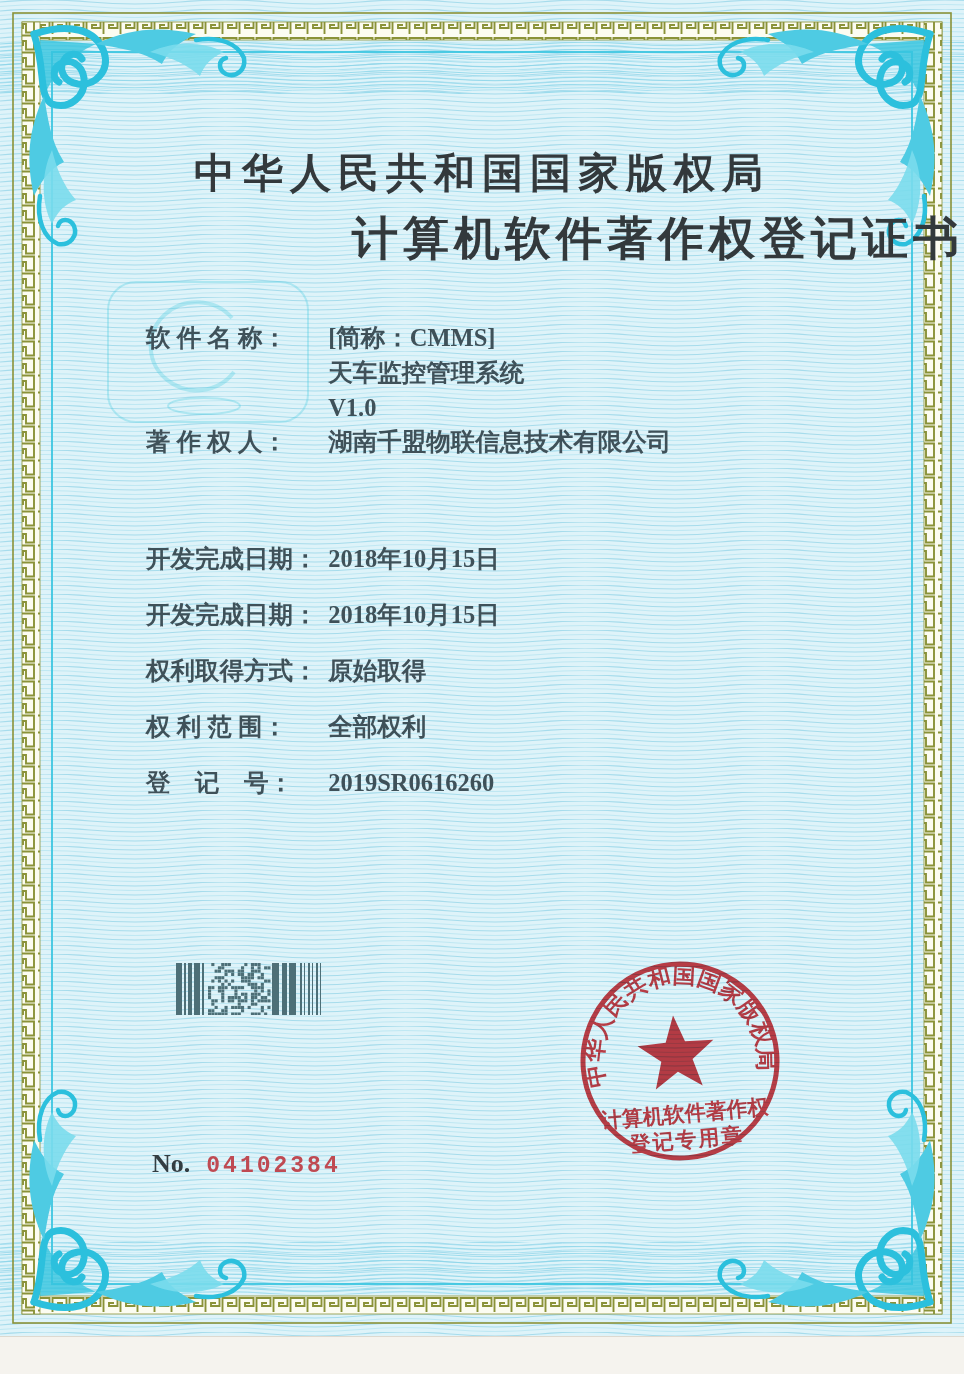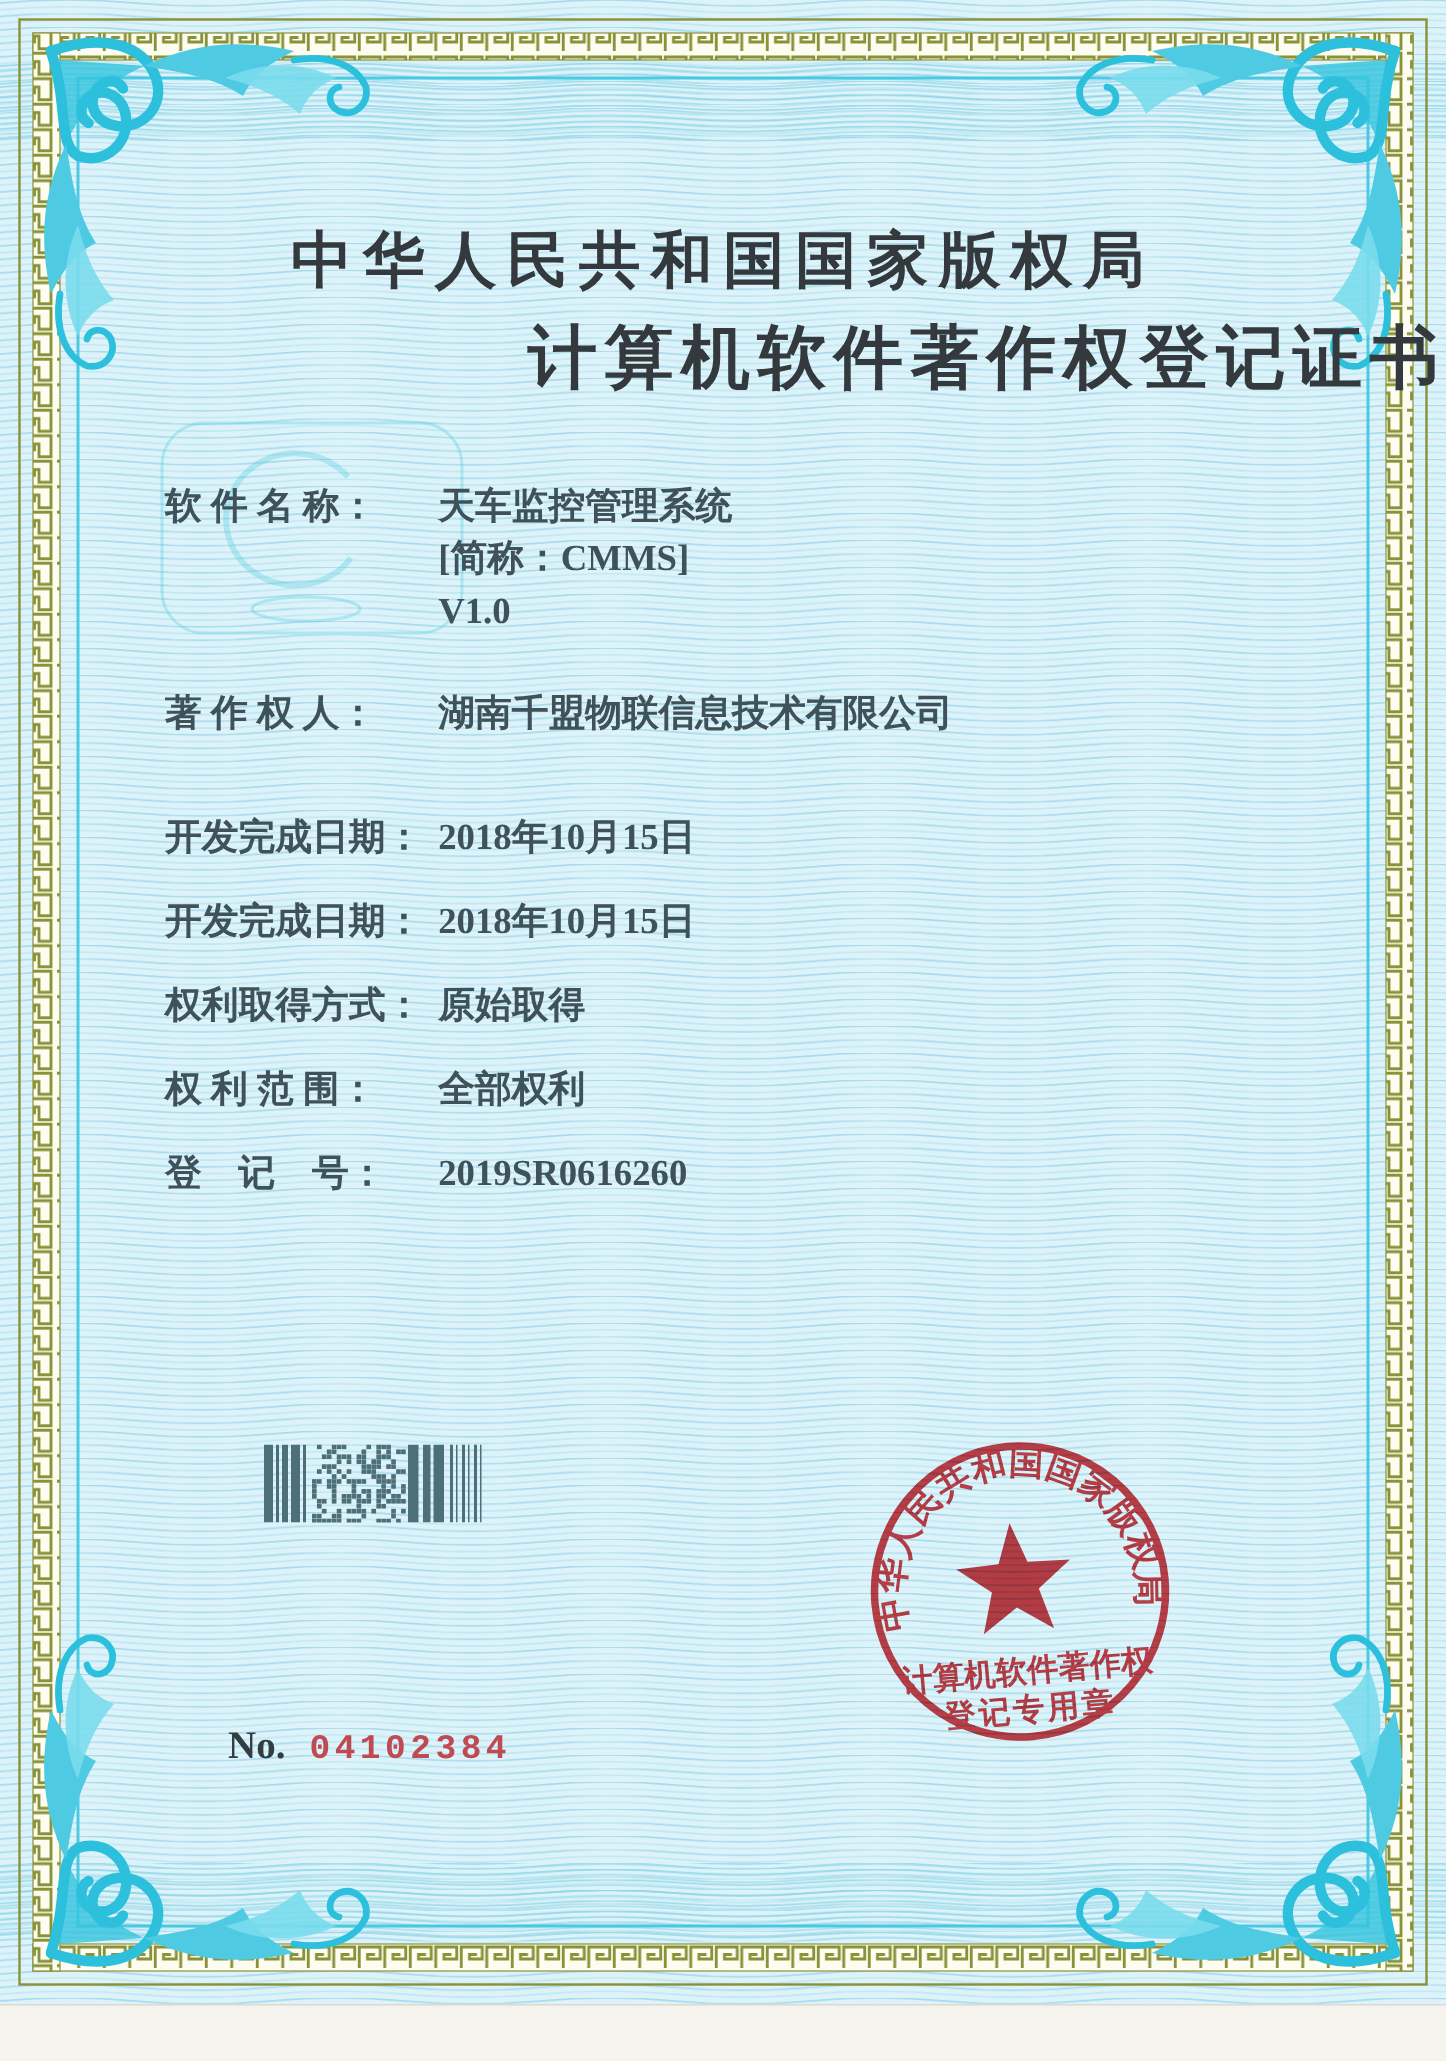--- a/index.html
+++ b/index.html
@@ -8,21 +8,21 @@
   .cert{position:absolute;left:0;top:0;width:964px;height:1136px;background:#ddf2f9;}
   .deco{position:absolute;left:0;top:0;z-index:0;}
   .watermark{position:absolute;left:104px;top:278px;z-index:1;}
   .title{position:absolute;top:146px;left:0;width:100%;text-align:center;font-size:41px;font-weight:700;
          letter-spacing:7px;color:#33393c;z-index:2;}
   .subtitle{position:absolute;top:208px;left:0;width:100%;text-align:right;font-size:46px;font-weight:700;
          letter-spacing:5px;color:#33393c;z-index:2;}
   .certno{position:absolute;top:287px;right:94px;font-size:17px;font-weight:700;color:#4a5a61;z-index:2;}
   .certno .cl{margin-right:16px;}
   .frow{position:absolute;left:110px;font-size:24.5px;font-weight:700;color:#3f5159;line-height:35px;z-index:2;white-space:nowrap;}
-  .frow .lab{display:inline-block;width:176px;vertical-align:top;}
+  .frow .lab{display:inline-block;width:176px;vertical-align:top;padding-left:36px;}
   .frow .vcol{display:inline-flex;flex-direction:column;vertical-align:top;}
   .statement{position:absolute;left:108px;top:836px;width:748px;font-size:23.5px;font-weight:700;color:#3f5159;
          line-height:57px;text-indent:47px;z-index:2;}
   .barcode{position:absolute;left:176px;top:963px;z-index:2;}
   .issue-date{position:absolute;left:586px;top:1149px;font-size:25px;font-weight:700;color:#959ca1;
          letter-spacing:1px;z-index:2;white-space:nowrap;}
   .stamp{position:absolute;left:574px;top:955px;z-index:3;transform:rotate(-5deg);mix-blend-mode:multiply;opacity:.93;}
   .serial{position:absolute;left:152px;top:1149px;z-index:2;white-space:nowrap;}
   .serial .sp{font-size:26px;font-weight:700;color:#333d42;}
   .serial .sn{font-family:"Liberation Mono","DejaVu Sans Mono",monospace;font-size:23px;font-weight:700;
@@ -107,27 +107,27 @@
       </g>
     </svg>
 
     <div class="title">中华人民共和国国家版权局</div>
     <div class="subtitle">计算机软件著作权登记证书</div>
 
 
     <div class="frow" style="top:320px">
       <span class="lab">软 件 名 称：</span>
       <span class="vcol">
+        <span>[简称：CMMS]</span>
         <span>天车监控管理系统</span>
-        <span>[简称：CMMS]</span>
         <span>V1.0</span>
       </span>
     </div>
 
-    <div class="frow" style="top:458px">
+    <div class="frow" style="top:424px">
       <span class="lab">著 作 权 人：</span>
       <span>湖南千盟物联信息技术有限公司</span>
     </div>
 
     <div class="frow" style="top:541px">
       <span class="lab">开发完成日期：</span>
       <span>2018年10月15日</span>
     </div>
 
     <div class="frow" style="top:597px">

